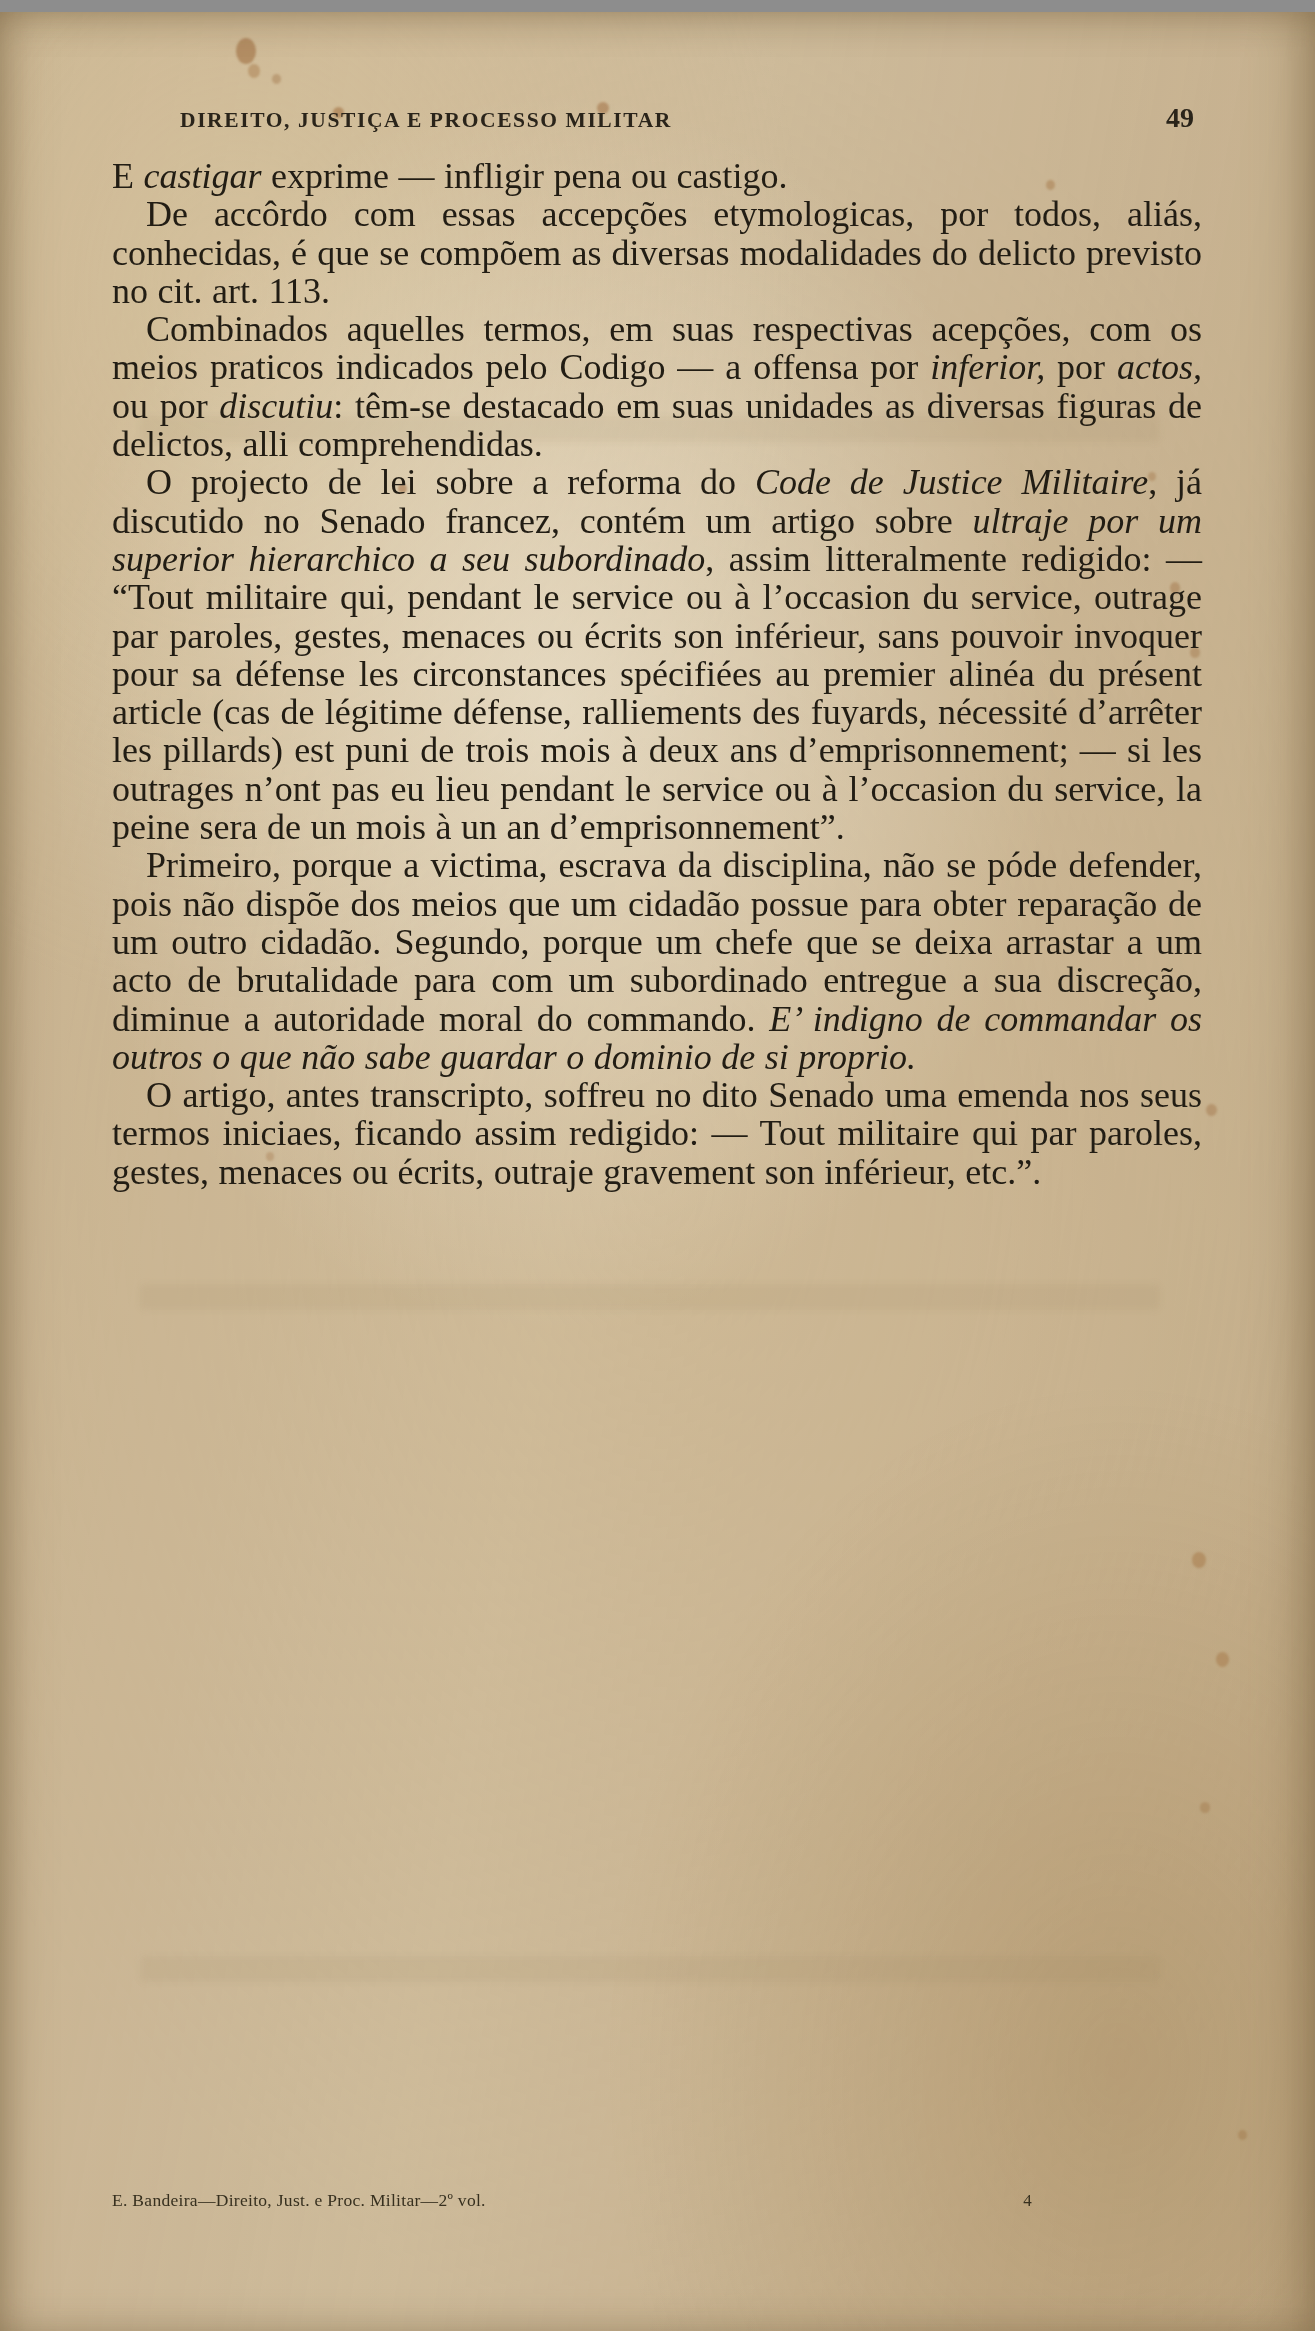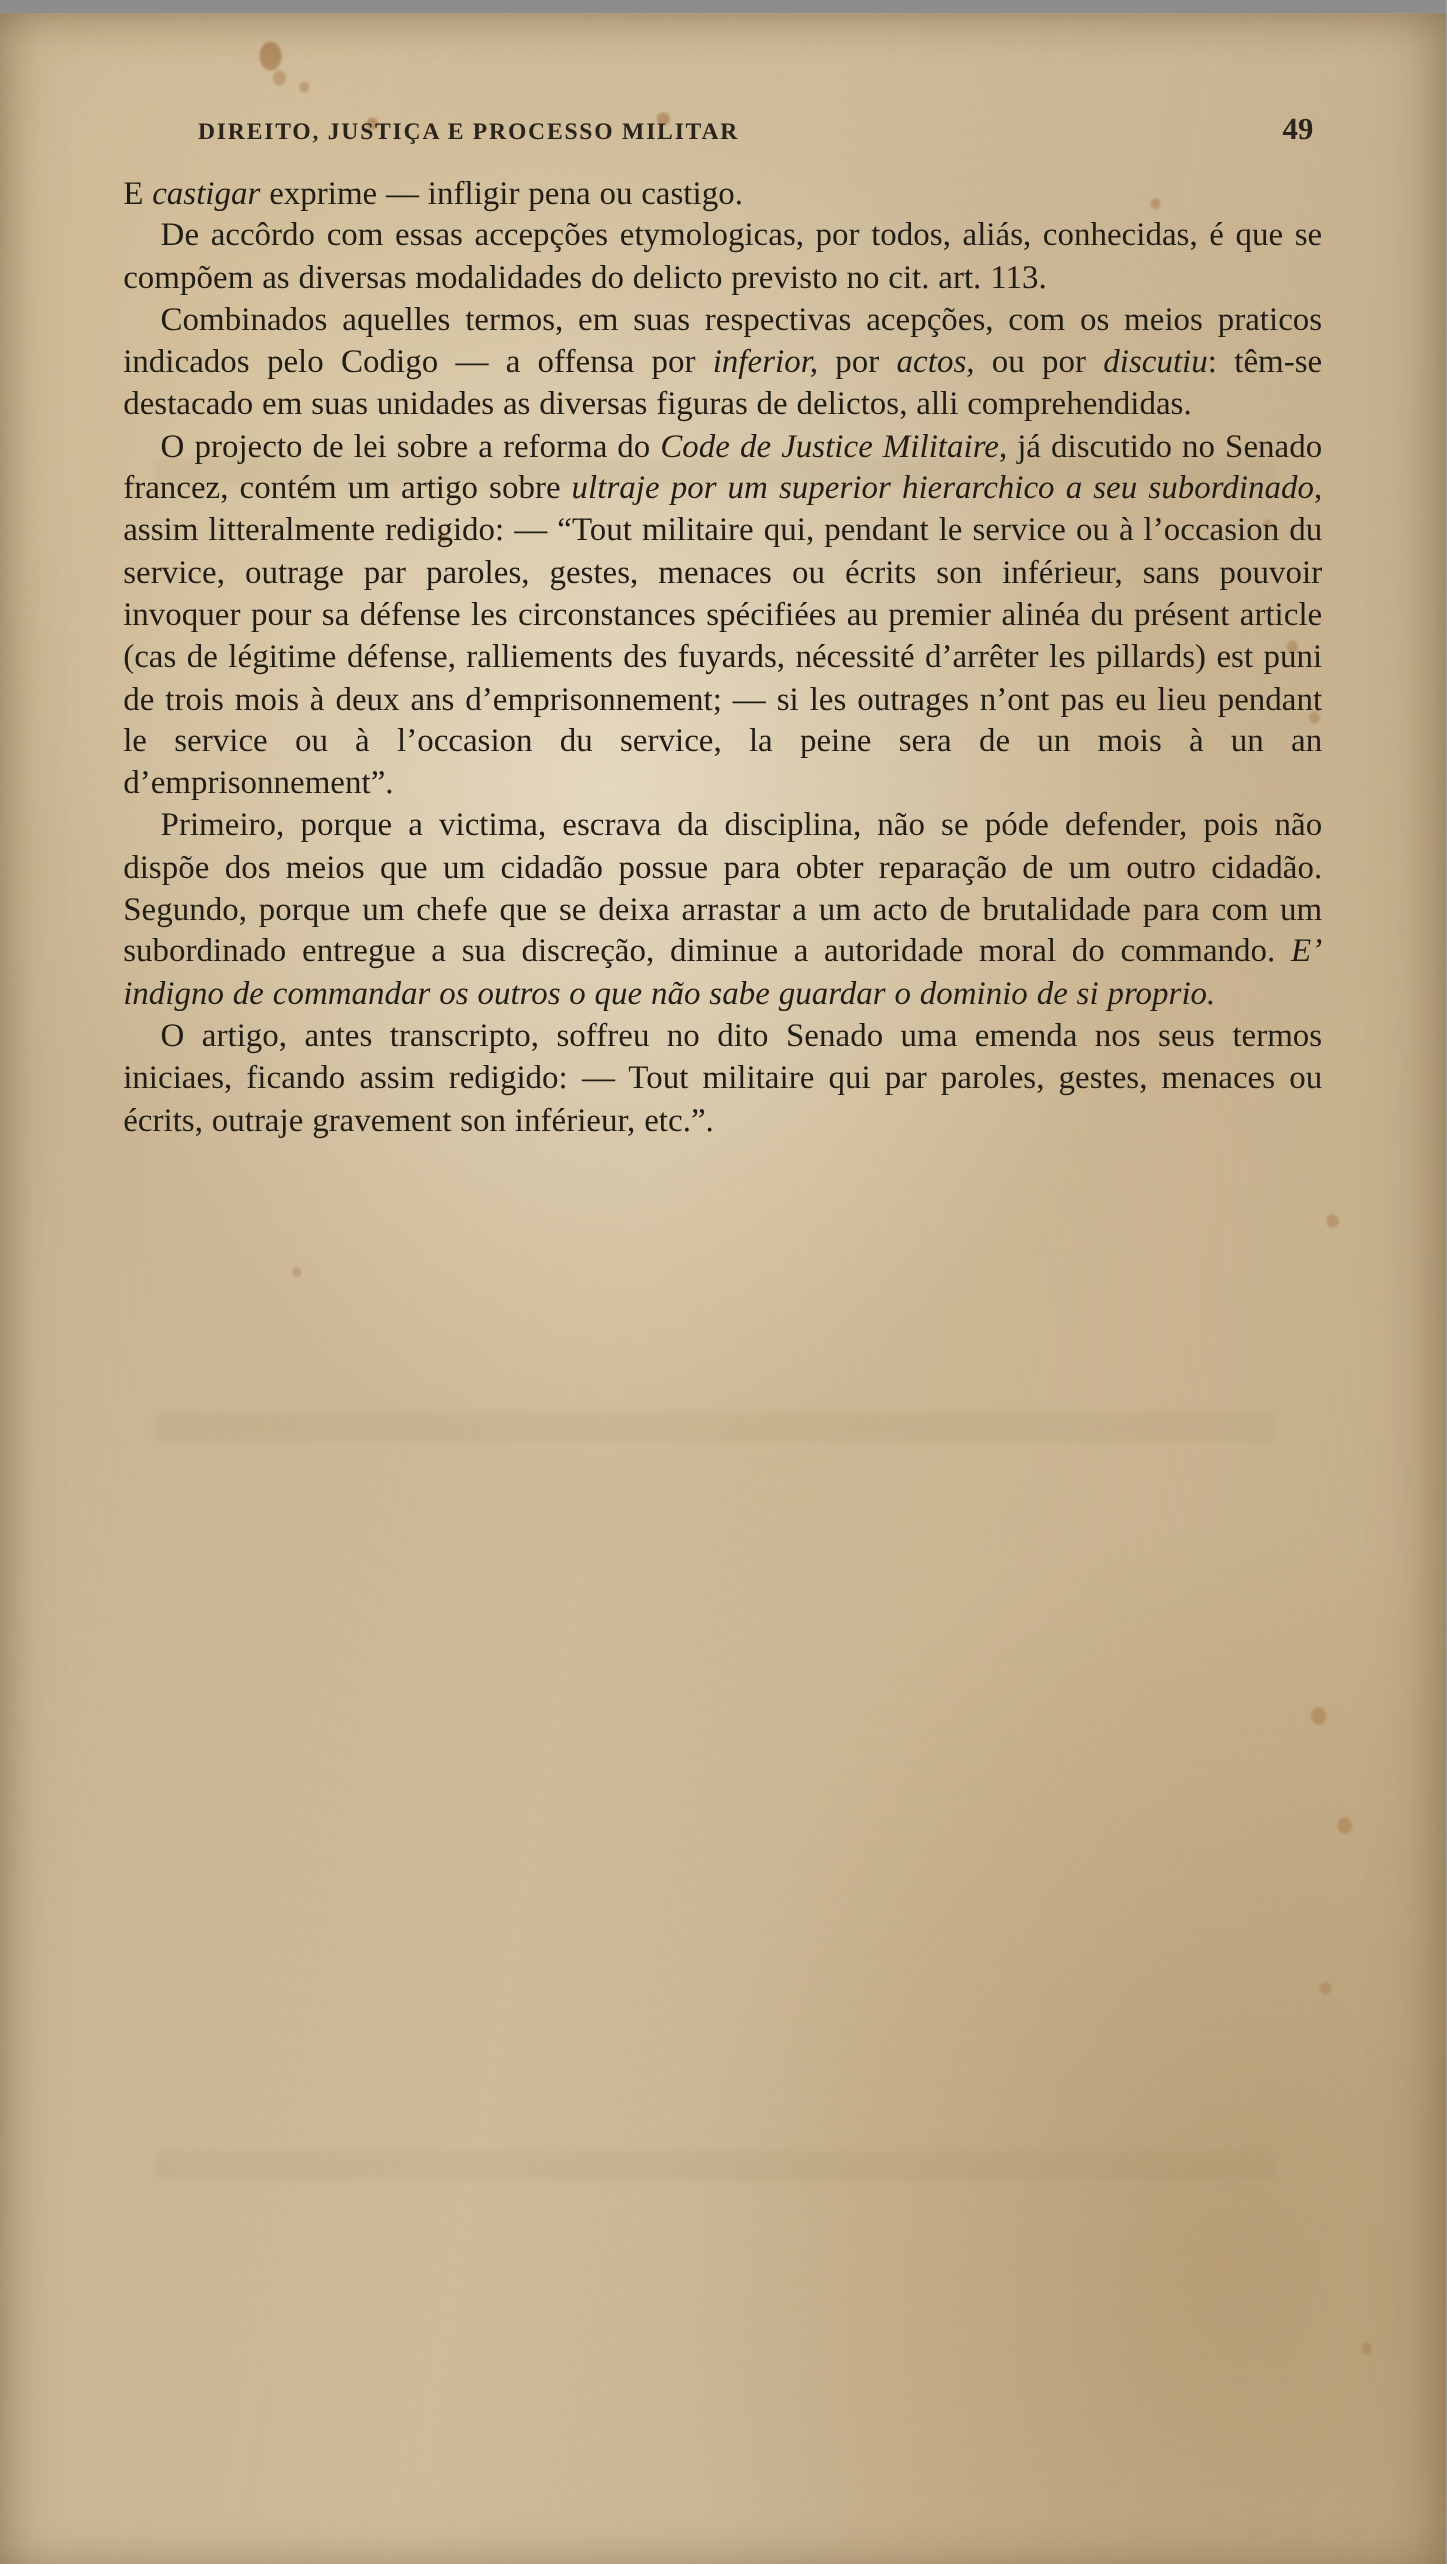--- a/index.html
+++ b/index.html
@@ -88,21 +88,21 @@
     font-weight: bold;
     color: #2a241a;
     margin-right: 8px;
   }
 
   .body-text {
     position: absolute;
     top: 145px;
     left: 0;
     width: 1090px;
-    font-size: 30px;
+    font-size: 36px;
     line-height: 38.3px;
     text-align: justify;
     color: #221d14;
     word-spacing: 0.5px;
   }
   .body-text p {
     margin: 0;
     text-indent: 34px;
   }
   .body-text p.no-indent { text-indent: 0; }
@@ -175,17 +175,21 @@
 
     <div class="body-text">
         <p class="no-indent"><span>E </span><i>castigar</i><span> exprime — infligir pena ou castigo.</span></p>
         <p><span>De accôrdo com essas accepções etymologicas, por todos, aliás, conhecidas, é que se compõem as diversas modalidades do delicto previsto no cit. art. 113.</span></p>
         <p><span>Combinados aquelles termos, em suas respectivas acepções, com os meios praticos indicados pelo Codigo — a offensa por </span><i>inferior,</i><span> por </span><i>actos,</i><span> ou por </span><i>discutiu</i><span>: têm-se destacado em suas unidades as diversas figuras de delictos, alli comprehendidas.</span></p>
         <p><span>O projecto de lei sobre a reforma do </span><i>Code de Justice Militaire</i><span>, já discutido no Senado francez, contém um artigo sobre </span><i>ultraje por um superior hierarchico a seu subordinado</i><span>, assim litteralmente redigido: — “Tout militaire qui, pendant le service ou à l’occasion du service, outrage par paroles, gestes, menaces ou écrits son inférieur, sans pouvoir invoquer pour sa défense les circonstances spécifiées au premier alinéa du présent article (cas de légitime défense, ralliements des fuyards, nécessité d’arrêter les pillards) est puni de trois mois à deux ans d’emprisonnement; — si les outrages n’ont pas eu lieu pendant le service ou à l’occasion du service, la peine sera de un mois à un an d’emprisonnement”.</span></p>
         <p><span>Primeiro, porque a victima, escrava da disciplina, não se póde defender, pois não dispõe dos meios que um cidadão possue para obter reparação de um outro cidadão. Segundo, porque um chefe que se deixa arrastar a um acto de brutalidade para com um subordinado entregue a sua discreção, diminue a autoridade moral do commando. </span><i>E’ indigno de commandar os outros o que não sabe guardar o dominio de si proprio.</i></p>
         <p><span>O artigo, antes transcripto, soffreu no dito Senado uma emenda nos seus termos iniciaes, ficando assim redigido: — Tout militaire qui par paroles, gestes, menaces ou écrits, outraje gravement son inférieur, etc.”.</span></p>
       </div>
 
+    <div class="colophon">
+      <span>E. Bandeira—Direito, Just. e Proc. Militar—2º vol.</span>
+      <span class="sig">4</span>
+    </div>
 
   </div>
 
   <div class="edge-shadow"></div>
 </div>
 
 </body></html>

